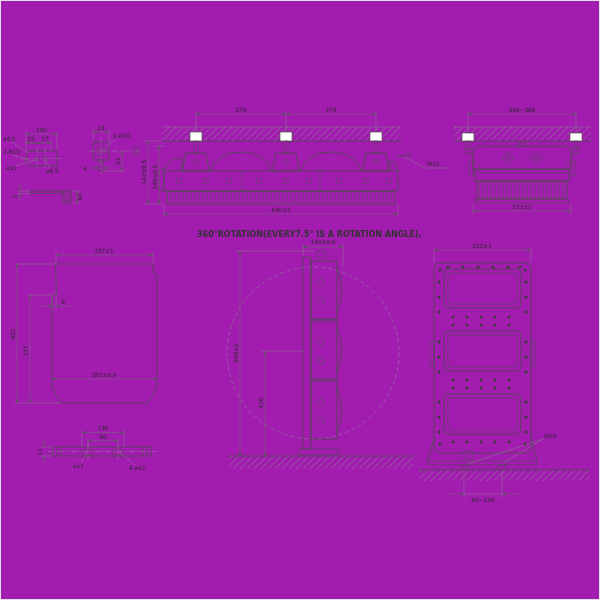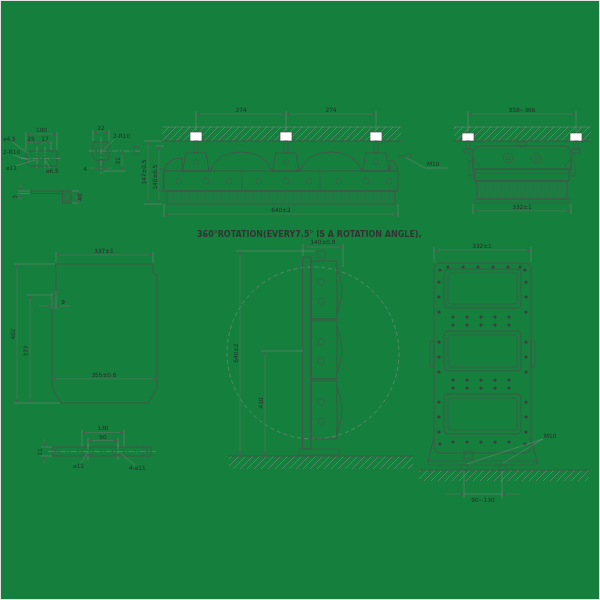--- a/index.html
+++ b/index.html
@@ -1,16 +1,16 @@
 <!DOCTYPE html>
 <html><head>
 <meta charset="utf-8">
 <style>
   html,body{margin:0;padding:0;background:#fff;}
-  .frame{position:relative;width:598px;height:598px;border:1px solid #e3e3e3;background:#15803d;overflow:hidden;}
+  .frame{position:relative;width:598px;height:598px;border:1px solid #e3e3e3;background:#a21caf;overflow:hidden;}
   svg{display:block;}
   .o{stroke:#4d4d4d;stroke-width:.8;fill:none;stroke-linejoin:round;stroke-linecap:round;}
   .o2{stroke:#4d4d4d;stroke-width:.55;fill:none;stroke-linejoin:round;}
   .fw{fill:#fff;stroke:#4d4d4d;stroke-width:.7;}
   .t{stroke:#8a8a8a;stroke-width:.45;fill:none;}
   .d{stroke:#6e6e6e;stroke-width:.5;fill:none;marker-start:url(#ar);marker-end:url(#ar);}
   .da{stroke:#6e6e6e;stroke-width:.5;fill:none;marker-end:url(#ar);}
   .cl{stroke:#9a9a9a;stroke-width:.4;fill:none;stroke-dasharray:6 2 1.5 2;}
   .dash{stroke:#8f8f8f;stroke-width:.55;fill:none;stroke-dasharray:4 3;}
   .txt{font:5.8px "DejaVu Sans",sans-serif;fill:#2b2b2b;}

